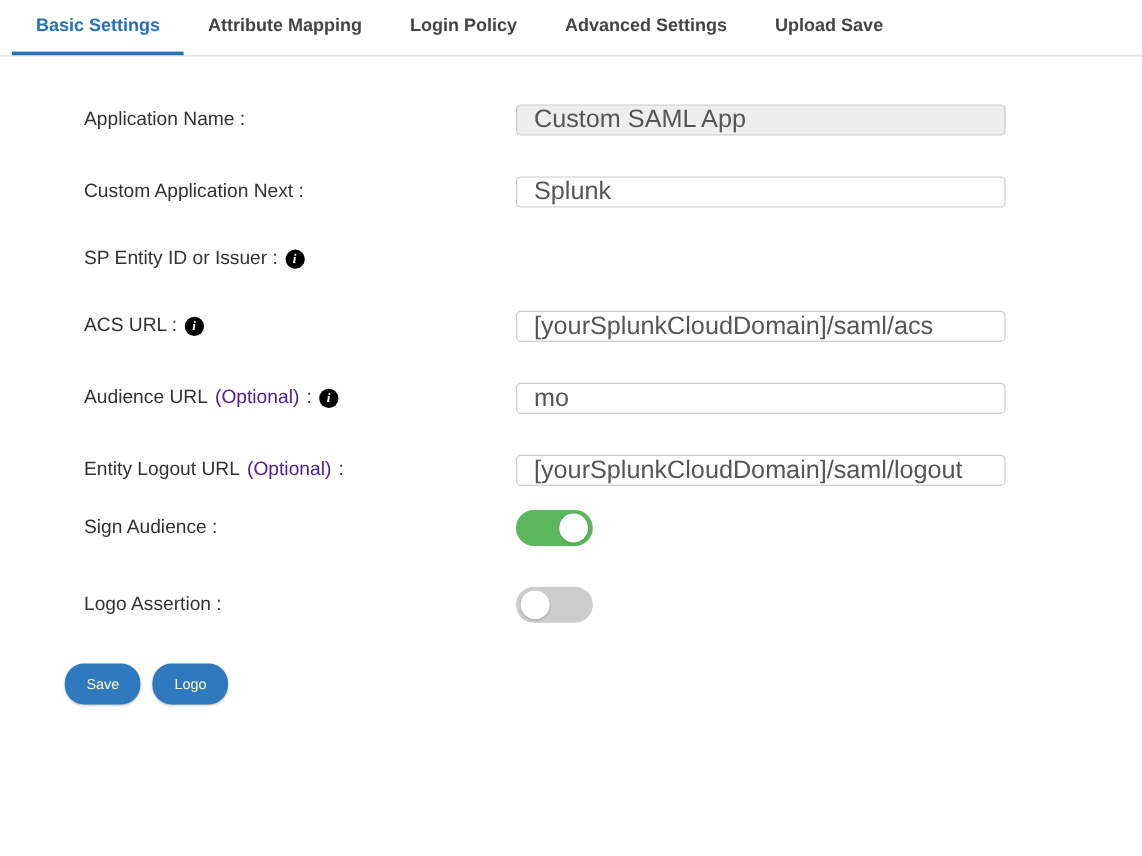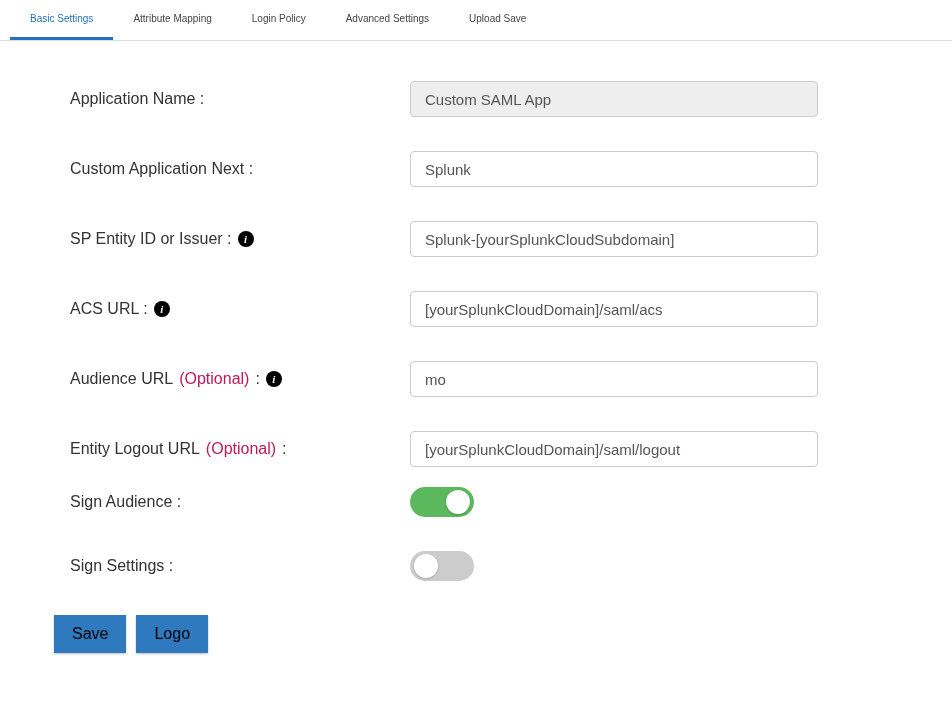--- a/index.html
+++ b/index.html
@@ -12,74 +12,75 @@
     overflow: hidden;
   }
   .tabs {
     display: flex;
     border-bottom: 1px solid #ddd;
     padding: 0 10px;
     gap: 0;
   }
   .tab {
     padding: 13px 20px 13px 20px;
-    font-size: 10px;
-    font-weight: 400;
+    font-size: 15px;
+    font-weight: 700;
     color: #444;
     cursor: pointer;
     border-bottom: 3px solid transparent;
   }
   .tab.active {
     color: #2671b8;
     border-bottom: 3px solid #2671b8;
   }
   .form-area {
     padding: 40px 10px 20px 70px;
   }
   .form-row {
     display: flex;
     align-items: center;
     margin-bottom: 34px;
+    gap: 20px;
   }
   .form-row.tight {
     margin-bottom: 20px;
   }
   .form-label {
     width: 340px;
     font-size: 16px;
     color: #333;
     display: flex;
     align-items: center;
     gap: 6px;
   }
   .optional {
-    color: #be185d;
+    color: #4c1d95;
   }
   .info-icon {
     display: inline-flex;
     align-items: center;
     justify-content: center;
     width: 16px;
     height: 16px;
     border-radius: 50%;
     background: #000;
     color: #fff;
     font-size: 11px;
     font-weight: bold;
     font-family: Georgia, serif;
     font-style: italic;
     cursor: pointer;
   }
   .form-input {
     width: 408px;
-    height: 36px;
+    height: 26px;
     border: 1px solid #ccc;
     border-radius: 4px;
     padding: 0 14px;
-    font-size: 15px;
+    font-size: 21px;
     color: #555;
     background: #fff;
   }
   .form-input.readonly {
     background: #eee;
     color: #555;
   }
   .toggle {
     position: relative;
     width: 64px;
@@ -101,25 +102,25 @@
   .toggle.on .knob { right: 4px; }
   .toggle.off .knob { left: 4px; }
   .button-row {
     display: flex;
     gap: 10px;
     margin-left: -16px;
     margin-top: 30px;
   }
   .btn {
     background: #2f7abf;
-    color: #000000;
+    color: #fef9c3;
     border: none;
-    border-radius: 0;
+    border-radius: 16px;
     padding: 10px 18px;
-    font-size: 16px;
+    font-size: 12px;
     font-weight: 500;
     cursor: pointer;
     box-shadow: 0 1px 2px rgba(0,0,0,0.25);
   }
 </style>
 </head>
 <body>
 
 <div class="tabs">
   <div class="tab active">Basic Settings</div>
@@ -139,21 +140,20 @@
   <div class="form-row">
     <div class="form-label">Custom Application Next :</div>
     <input class="form-input" value="Splunk" style="">
   </div>
 
   <div class="form-row">
     <div class="form-label">
       <span>SP Entity ID or Issuer :</span>
       <span class="info-icon">i</span>
     </div>
-    <input class="form-input" value="Splunk-[yourSplunkCloudSubdomain]" style="">
   </div>
 
   <div class="form-row">
     <div class="form-label">
       <span>ACS URL :</span>
       <span class="info-icon">i</span>
     </div>
     <input class="form-input" value="[yourSplunkCloudDomain]/saml/acs" style="">
   </div>
 
@@ -177,21 +177,21 @@
   </div>
 
   <div class="form-row">
     <div class="form-label">Sign Audience :</div>
     <div class="toggle on">
       <div class="knob"></div>
     </div>
   </div>
 
   <div class="form-row">
-    <div class="form-label">Sign Settings :</div>
+    <div class="form-label">Logo Assertion :</div>
     <div class="toggle off">
       <div class="knob"></div>
     </div>
   </div>
 
   <div class="button-row">
     <button class="btn">Save</button>
     <button class="btn">Logo</button>
   </div>
 

